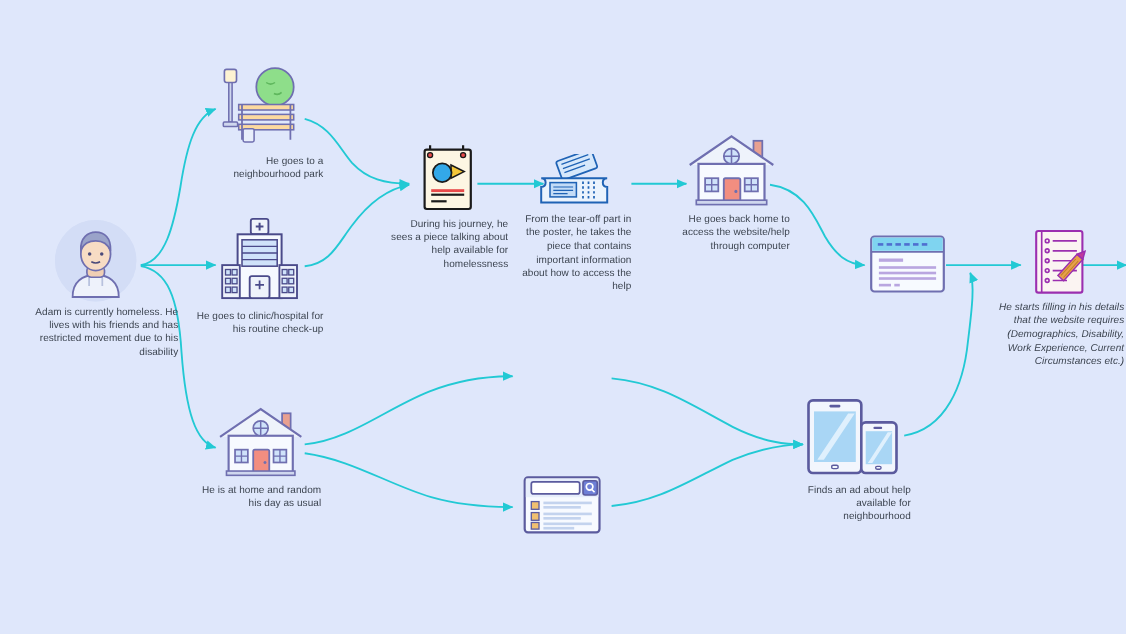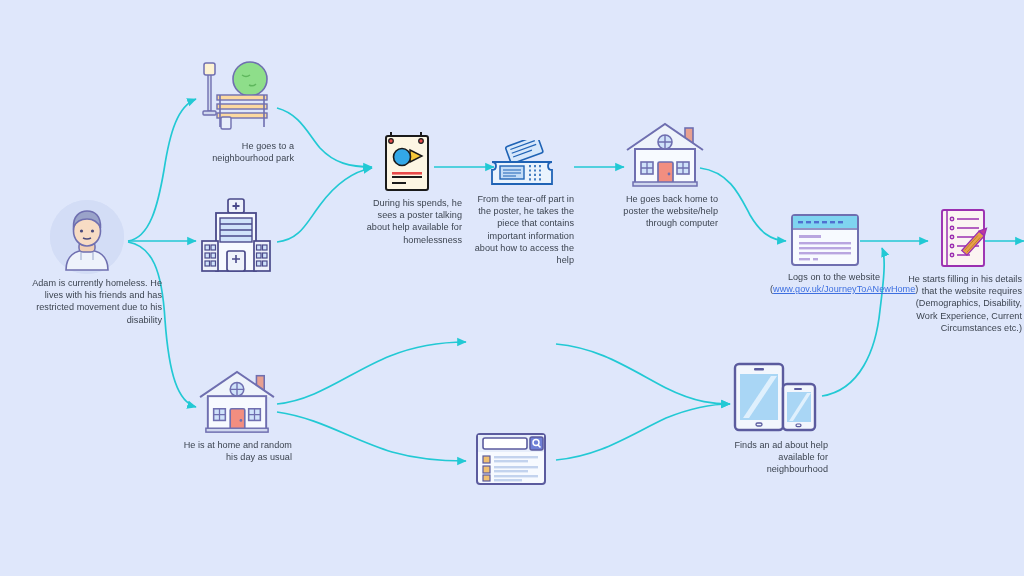--- a/index.html
+++ b/index.html
@@ -127,37 +127,38 @@
             <rect x="68.5" y="48" width="4.5" height="5"></rect>
           <rect x="62.5" y="56" width="4.5" height="5"></rect>
             <rect x="68.5" y="56" width="4.5" height="5"></rect>
           <rect x="62.5" y="64" width="4.5" height="5"></rect>
             <rect x="68.5" y="64" width="4.5" height="5"></rect>
         </g>
         <rect x="33" y="54" width="18" height="20" rx="2" fill="#eef2fb" stroke="#4a4a8a" stroke-width="1.7"></rect>
         <path d="M42 58 L42 66 M38 62 L46 62" stroke="#4a4a8a" stroke-width="1.6"></path>
       </svg>
     </div>
+    <div class="caption">He goes to clinic/hospital for his routine check-up</div>
   </div>
 
   <div class="node" style="left:352px;top:128px;width:110px;">
     <div class="icon-wrap" style="height:66px;">
       <svg width="54" height="66" viewBox="0 0 54 66">
         <path d="M11 4 L11 9 M41 4 L41 9" stroke="#1a1a1a" stroke-width="2"></path>
         <rect x="6" y="8" width="42" height="54" rx="2" fill="#fdf6e3" stroke="#1a1a1a" stroke-width="2"></rect>
         <circle cx="11" cy="13" r="2.3" fill="#e84a4a" stroke="#1a1a1a" stroke-width="1.2"></circle>
         <circle cx="41" cy="13" r="2.3" fill="#e84a4a" stroke="#1a1a1a" stroke-width="1.2"></circle>
         <path d="M30 22 L42 28 L30 34 Z" fill="#f5c73a" stroke="#1a1a1a" stroke-width="1.4"></path>
         <circle cx="22" cy="29" r="8.5" fill="#33a8e8" stroke="#1a1a1a" stroke-width="1.6"></circle>
         <rect x="12" y="44" width="30" height="2.6" fill="#e84a4a"></rect>
         <rect x="12" y="48" width="30" height="2" fill="#1a1a1a"></rect>
         <rect x="12" y="54" width="14" height="2" fill="#1a1a1a"></rect>
       </svg>
     </div>
-    <div class="caption">During his spends, he sees a poster talking about help available for homelessness</div>
+    <div class="caption">During his journey, he sees a piece talking about help available for homelessness</div>
   </div>
 
   <div class="node" style="left:470px;top:140px;width:104px;">
     <div class="icon-wrap" style="height:50px;">
       <svg width="68" height="50" viewBox="0 0 68 50">
         <g transform="rotate(-20 34 18)">
           <rect x="22" y="2" width="34" height="18" rx="2" fill="#d6e8fb" stroke="#1f63b5" stroke-width="1.6"></rect>
           <path d="M26 6 L52 6 M26 10 L52 10 M26 14 L46 14" stroke="#1f63b5" stroke-width="1.2"></path>
         </g>
         <path d="M4 22 q4 0 4 4 q0 4 -4 4 L4 44 L64 44 L64 30 q-4 0 -4 -4 q0 -4 4 -4 Z" fill="#eaf3fd" stroke="#1f63b5" stroke-width="1.8"></path>
@@ -179,21 +180,21 @@
         <path d="M35 24 L49 24 M42 17 L42 31" stroke="#6f6fb0" stroke-width="1.4"></path>
         <rect x="35" y="44" width="15" height="23" rx="1.5" fill="#f28e80" stroke="#6f6fb0" stroke-width="1.7"></rect>
         <circle cx="46" cy="56" r="1.4" fill="#6f6fb0"></circle>
         <rect x="18" y="44" width="12" height="12" fill="#cfe2fa" stroke="#6f6fb0" stroke-width="1.6"></rect>
         <path d="M24 44 L24 56 M18 50 L30 50" stroke="#6f6fb0" stroke-width="1.3"></path>
         <rect x="54" y="44" width="12" height="12" fill="#cfe2fa" stroke="#6f6fb0" stroke-width="1.6"></rect>
         <path d="M60 44 L60 56 M54 50 L66 50" stroke="#6f6fb0" stroke-width="1.3"></path>
         <rect x="10" y="64" width="64" height="4" fill="#cfd7ee" stroke="#6f6fb0" stroke-width="1.5"></rect>
       </svg>
     </div>
-    <div class="caption">He goes back home to poster the website/help through computer</div>
+    <div class="caption">He goes back home to access the website/help through computer</div>
   </div>
 
   <div class="node" style="left:770px;top:212px;width:110px;">
     <div class="icon-wrap" style="height:56px;">
       <svg width="70" height="54" viewBox="0 0 70 54">
         <rect x="2" y="2" width="66" height="50" rx="3" fill="#f7faff" stroke="#6f6fb0" stroke-width="2"></rect>
         <path d="M2 16 L68 16" stroke="#6f6fb0" stroke-width="1.6"></path>
         <rect x="3" y="3" width="64" height="12" fill="#7fd4f0"></rect>
         <g fill="#4f6fd0">
           <rect x="8" y="8" width="5" height="2.4"></rect>
@@ -206,26 +207,23 @@
         <g fill="#b9a6e0">
           <rect x="9" y="22" width="22" height="3"></rect>
           <rect x="9" y="29" width="52" height="2.4"></rect>
           <rect x="9" y="34" width="52" height="2.4"></rect>
           <rect x="9" y="39" width="52" height="2.4"></rect>
           <rect x="9" y="45" width="11" height="2.4"></rect>
           <rect x="23" y="45" width="5" height="2.4"></rect>
         </g>
       </svg>
     </div>
-    <div class="caption">
-      <span>Logs on to the website (</span><a href="#">www.gov.uk/JourneyToANewHome</a><span>)</span>
-    </div>
-  </div>
-
-  <div class="node" style="left:906px;top:208px;width:116px;">
+  </div>
+
+  <div class="node" style="left:906px;top:208px;width:116px;font-style:italic;">
     <div class="icon-wrap" style="height:62px;">
       <svg width="56" height="62" viewBox="0 0 56 62">
         <rect x="6" y="2" width="42" height="56" rx="2" fill="#fbf4f2" stroke="#9b2fb0" stroke-width="1.9"></rect>
         <path d="M11 2 L11 58" stroke="#9b2fb0" stroke-width="1.5"></path>
         <g stroke="#9b2fb0" stroke-width="1.5" fill="none">
           <circle cx="16" cy="11" r="1.7"></circle>
             <path d="M21 11 L43 11"></path>
           <circle cx="16" cy="20" r="1.7"></circle>
             <path d="M21 20 L43 20"></path>
           <circle cx="16" cy="29" r="1.7"></circle>

